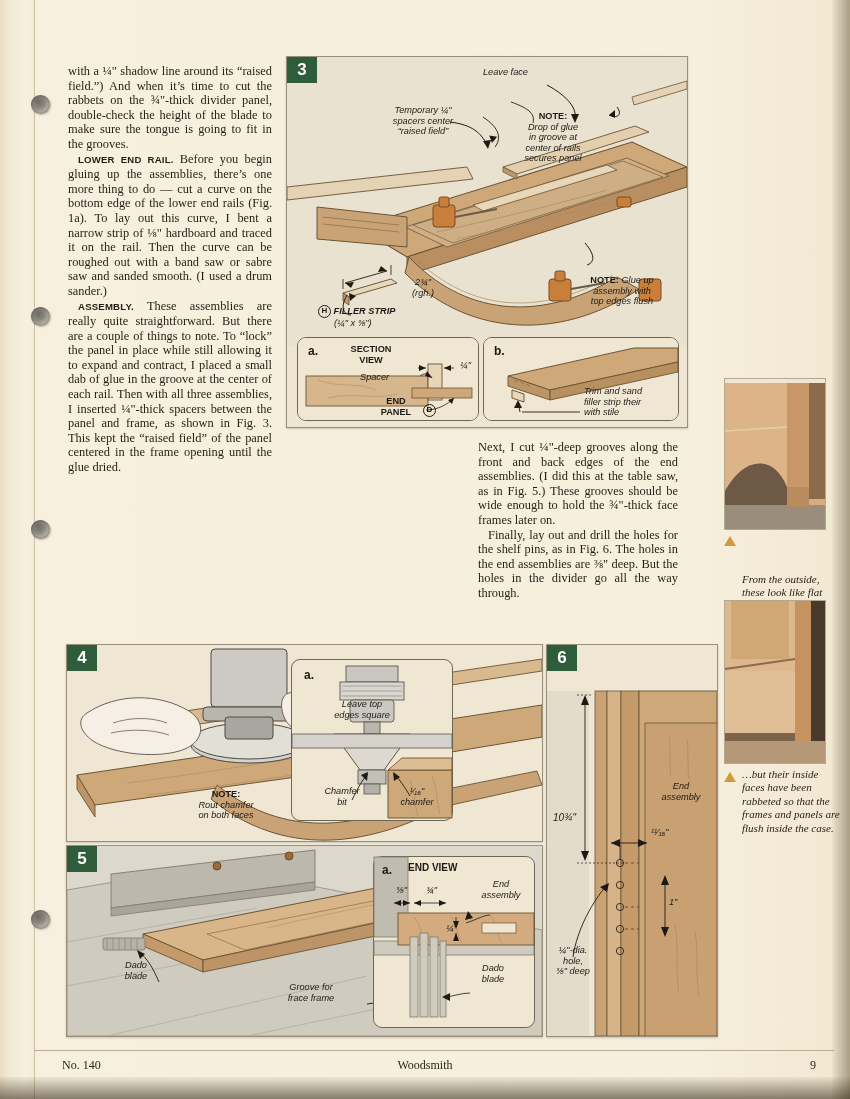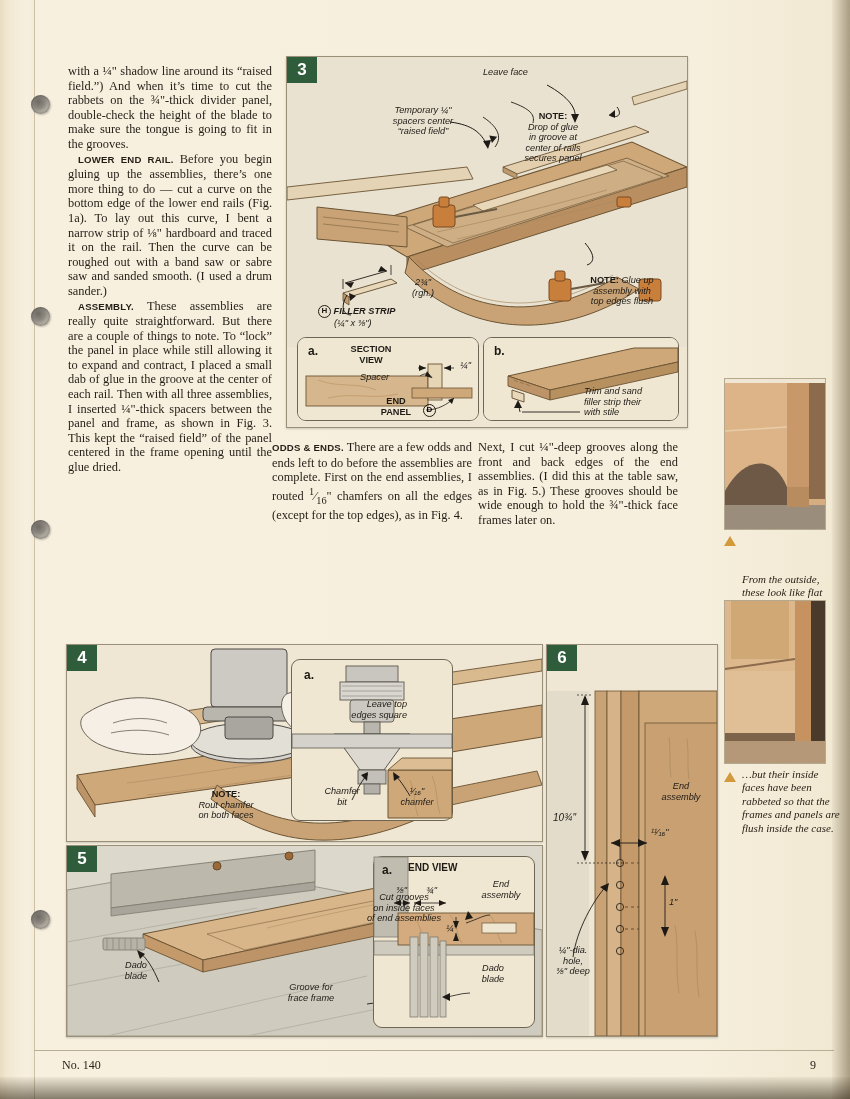--- a/index.html
+++ b/index.html
@@ -77,25 +77,25 @@
 
   <div class="content">
 
     <div class="col" style="left:68px;top:64px;width:204px;">
       <p>with a ¼" shadow line around its “raised field.”) And when it’s time to cut the rabbets on the ¾"-thick divider panel, double-check the height of the blade to make sure the tongue is going to fit in the grooves.</p>
       <p><span class="sc">LOWER END RAIL.</span> Before you begin gluing up the assemblies, there’s one more thing to do — cut a curve on the bottom edge of the lower end rails (Fig. 1a). To lay out this curve, I bent a narrow strip of ⅛" hardboard and traced it on the rail. Then the curve can be roughed out with a band saw or sabre saw and sanded smooth. (I used a drum sander.)</p>
       <p><span class="sc">ASSEMBLY.</span> These assemblies are really quite straightforward. But there are a couple of things to note. To “lock” the panel in place while still allowing it to expand and contract, I placed a small dab of glue in the groove at the center of each rail. Then with all three assemblies, I inserted ¼"-thick spacers between the panel and frame, as shown in Fig. 3. This kept the “raised field” of the panel centered in the frame opening until the glue dried.</p>
     </div>
 
     <div class="col" style="left:272px;top:440px;width:200px;">
-      <p><span class="sc">ODDS &amp; ENDS.</span> There are a few odds and ends left to do before the assemblies are complete. First on the end assemblies, I routed <sup>1</sup>⁄<sub>16</sub>" chamfers on all the edges (except for the top edges), as in Fig. 4.</p>
     </div>
 
     <div class="col" style="left:478px;top:440px;width:200px;">
       <p>Next, I cut ¼"-deep grooves along the front and back edges of the end assemblies. (I did this at the table saw, as in Fig. 5.) These grooves should be wide enough to hold the ¾"-thick face frames later on.</p>
+      <p>Finally, lay out and drill the holes for the shelf pins, as in Fig. 6. The holes in the end assemblies are ⅜" deep. But the holes in the divider go all the way through.</p>
     </div>
 
     <div class="fig" style="left:286px;top:56px;width:400px;height:370px;">
       <div class="fignum">3</div>
 
       <svg width="400" height="370" viewBox="0 0 400 370">
         <defs>
           <linearGradient id="wd1" x1="0" y1="0" x2="0" y2="1">
             <stop offset="0%" stop-color="#d9b98e"></stop>
               <stop offset="100%" stop-color="#c49c6c"></stop>
@@ -270,21 +270,21 @@
         <g stroke="#6b6258" stroke-width=".8" fill="none">
           <path d="M46,78 C64,72 84,72 100,78"></path>
           <path d="M44,88 C62,84 84,84 102,90"></path>
           <path d="M244,60 C260,58 276,62 286,70"></path>
           <path d="M240,72 C256,70 272,74 284,82"></path>
         </g>
 
         <path d="M258,50 C272,40 282,46 282,58" stroke="#1d1a16" stroke-width="1" fill="none"></path>
         <path d="M282,62 l-5,-9 l9,0 z" fill="#1d1a16"></path>
       </svg>
-      <div class="lbl c" style="left:250px;top:54px;width:90px;white-space:pre-line;text-align:right;">Leave top
+      <div class="lbl c" style="left:250px;top:54px;width:90px;white-space:pre-line;">Leave top
 edges square</div>
       <div class="lbl c" style="left:104px;top:144px;width:110px;white-space:pre-line;"><b>NOTE:</b>
 Rout chamfer
 on both faces</div>
 
       <div class="subfig" style="left:224px;top:14px;width:160px;height:160px;">
         <svg width="160" height="160">
           <rect x="0" y="0" width="160" height="160" rx="10" fill="#f0e7d2"></rect>
 
           <g stroke="#5b584f" stroke-width=".9">
@@ -346,23 +346,20 @@
         <g stroke="#6b5434" stroke-width=".8" fill="#bd9468">
           <rect x="398" y="108" width="34" height="12" rx="1"></rect>
           <path d="M402,108 L402,120 M410,108 L410,120 M418,108 L418,120" stroke="#8c6f49"></path>
         </g>
 
         <path d="M92,136 C86,122 80,112 72,106" stroke="#1d1a16" stroke-width=".9" fill="none"></path>
         <path d="M70,104 l8,4 l-5,5 z" fill="#1d1a16"></path>
         <path d="M300,158 C348,152 378,140 396,126" stroke="#1d1a16" stroke-width=".9" fill="none"></path>
         <path d="M398,124 l-2,9 l-6,-6 z" fill="#1d1a16"></path>
       </svg>
-      <div class="lbl c" style="left:262px;top:46px;width:150px;white-space:pre-line;">Cut grooves
-on inside faces
-of end assemblies</div>
       <div class="lbl c" style="left:44px;top:114px;width:50px;white-space:pre-line;">Dado
 blade</div>
       <div class="lbl c" style="left:196px;top:136px;width:96px;white-space:pre-line;">Groove for
 frace frame</div>
 
       <div class="subfig" style="left:306px;top:10px;width:160px;height:170px;">
         <svg width="160" height="170">
           <rect x="0" y="0" width="160" height="170" rx="10" fill="#f0e7d2"></rect>
 
           <rect x="0" y="0" width="34" height="80" fill="#c0bcaf" stroke="#7f7c70" stroke-width=".8"></rect>
@@ -489,18 +486,19 @@
         <rect x="70" y="0" width="16" height="150" fill="#c6925f"></rect>
         <rect x="86" y="0" width="14" height="150" fill="#4a3a2b"></rect>
         <rect x="0" y="140" width="100" height="22" fill="#b59878"></rect>
       </svg>
     </div>
     <div class="tri" style="left:724px;top:772px;"></div>
     <div class="cap" style="left:742px;top:768px;width:98px;">…but their inside faces have been rabbeted so that the frames and panels are flush inside the case.</div>
 
     <div class="rule"></div>
     <div class="foot" style="left:62px;">No. 140</div>
+    <div class="foot" style="left:0;width:850px;text-align:center;">Woodsmith</div>
     <div class="foot" style="right:34px;">9</div>
   </div>
 
   <div class="edge-right"></div>
   <div class="edge-bottom"></div>
 </div>
 
 </body></html>

